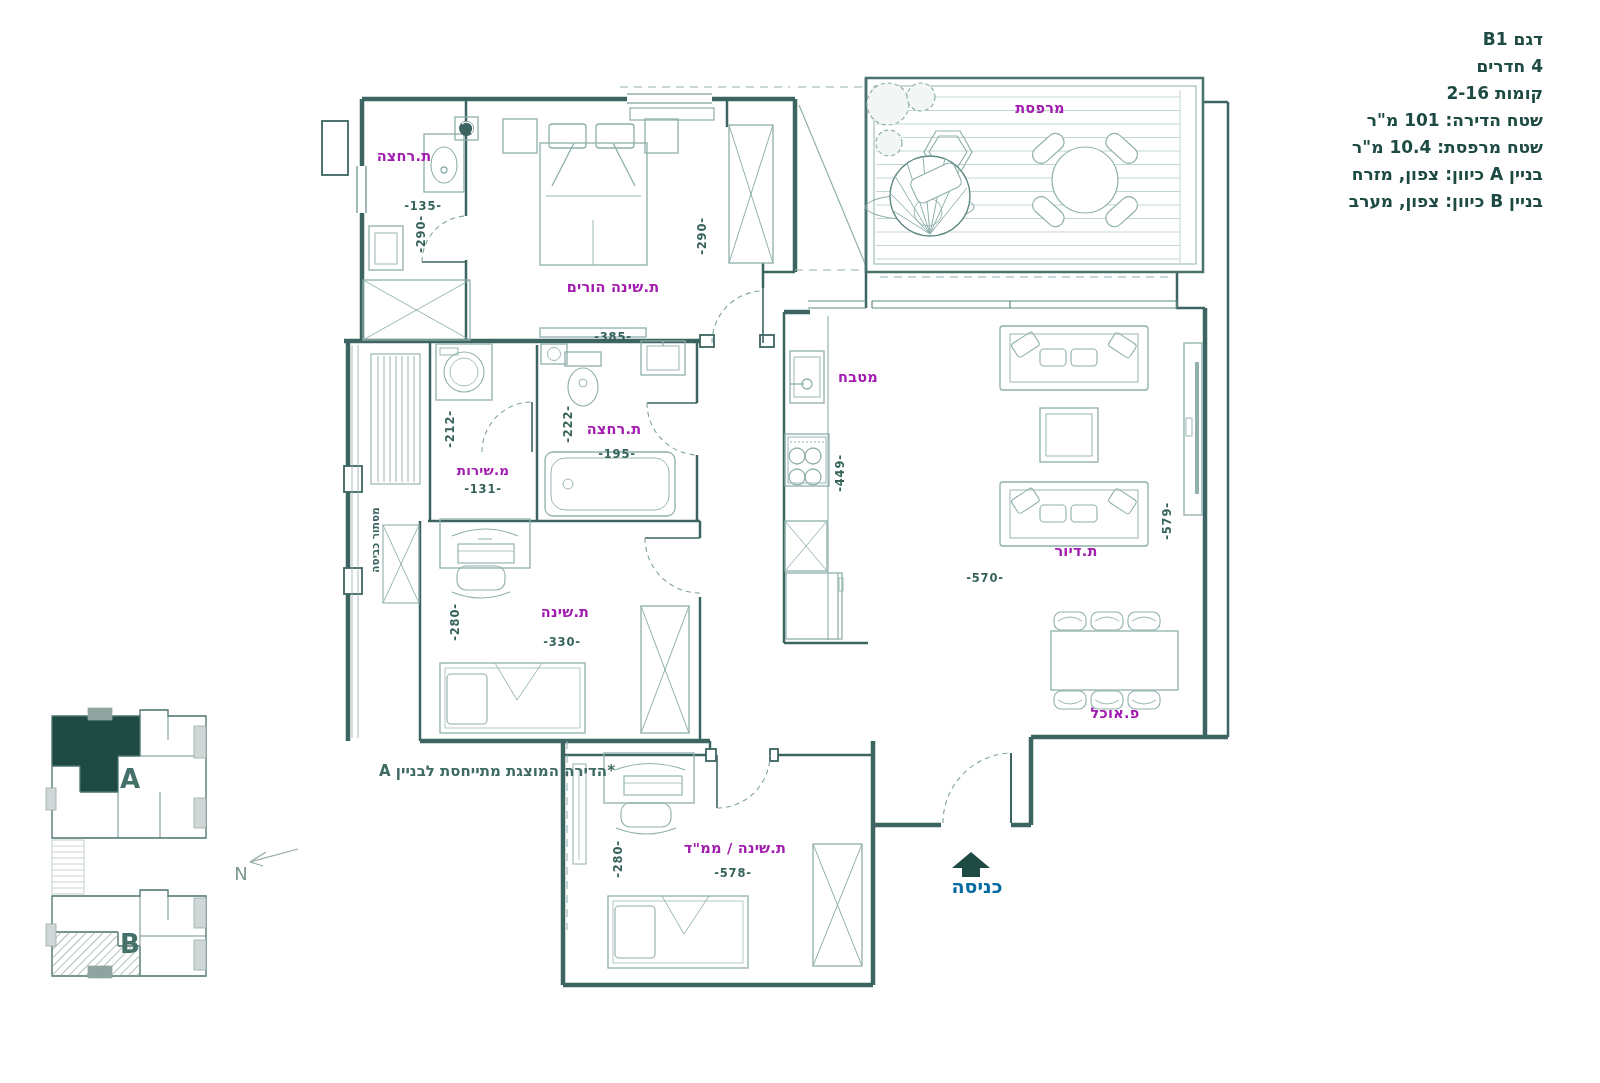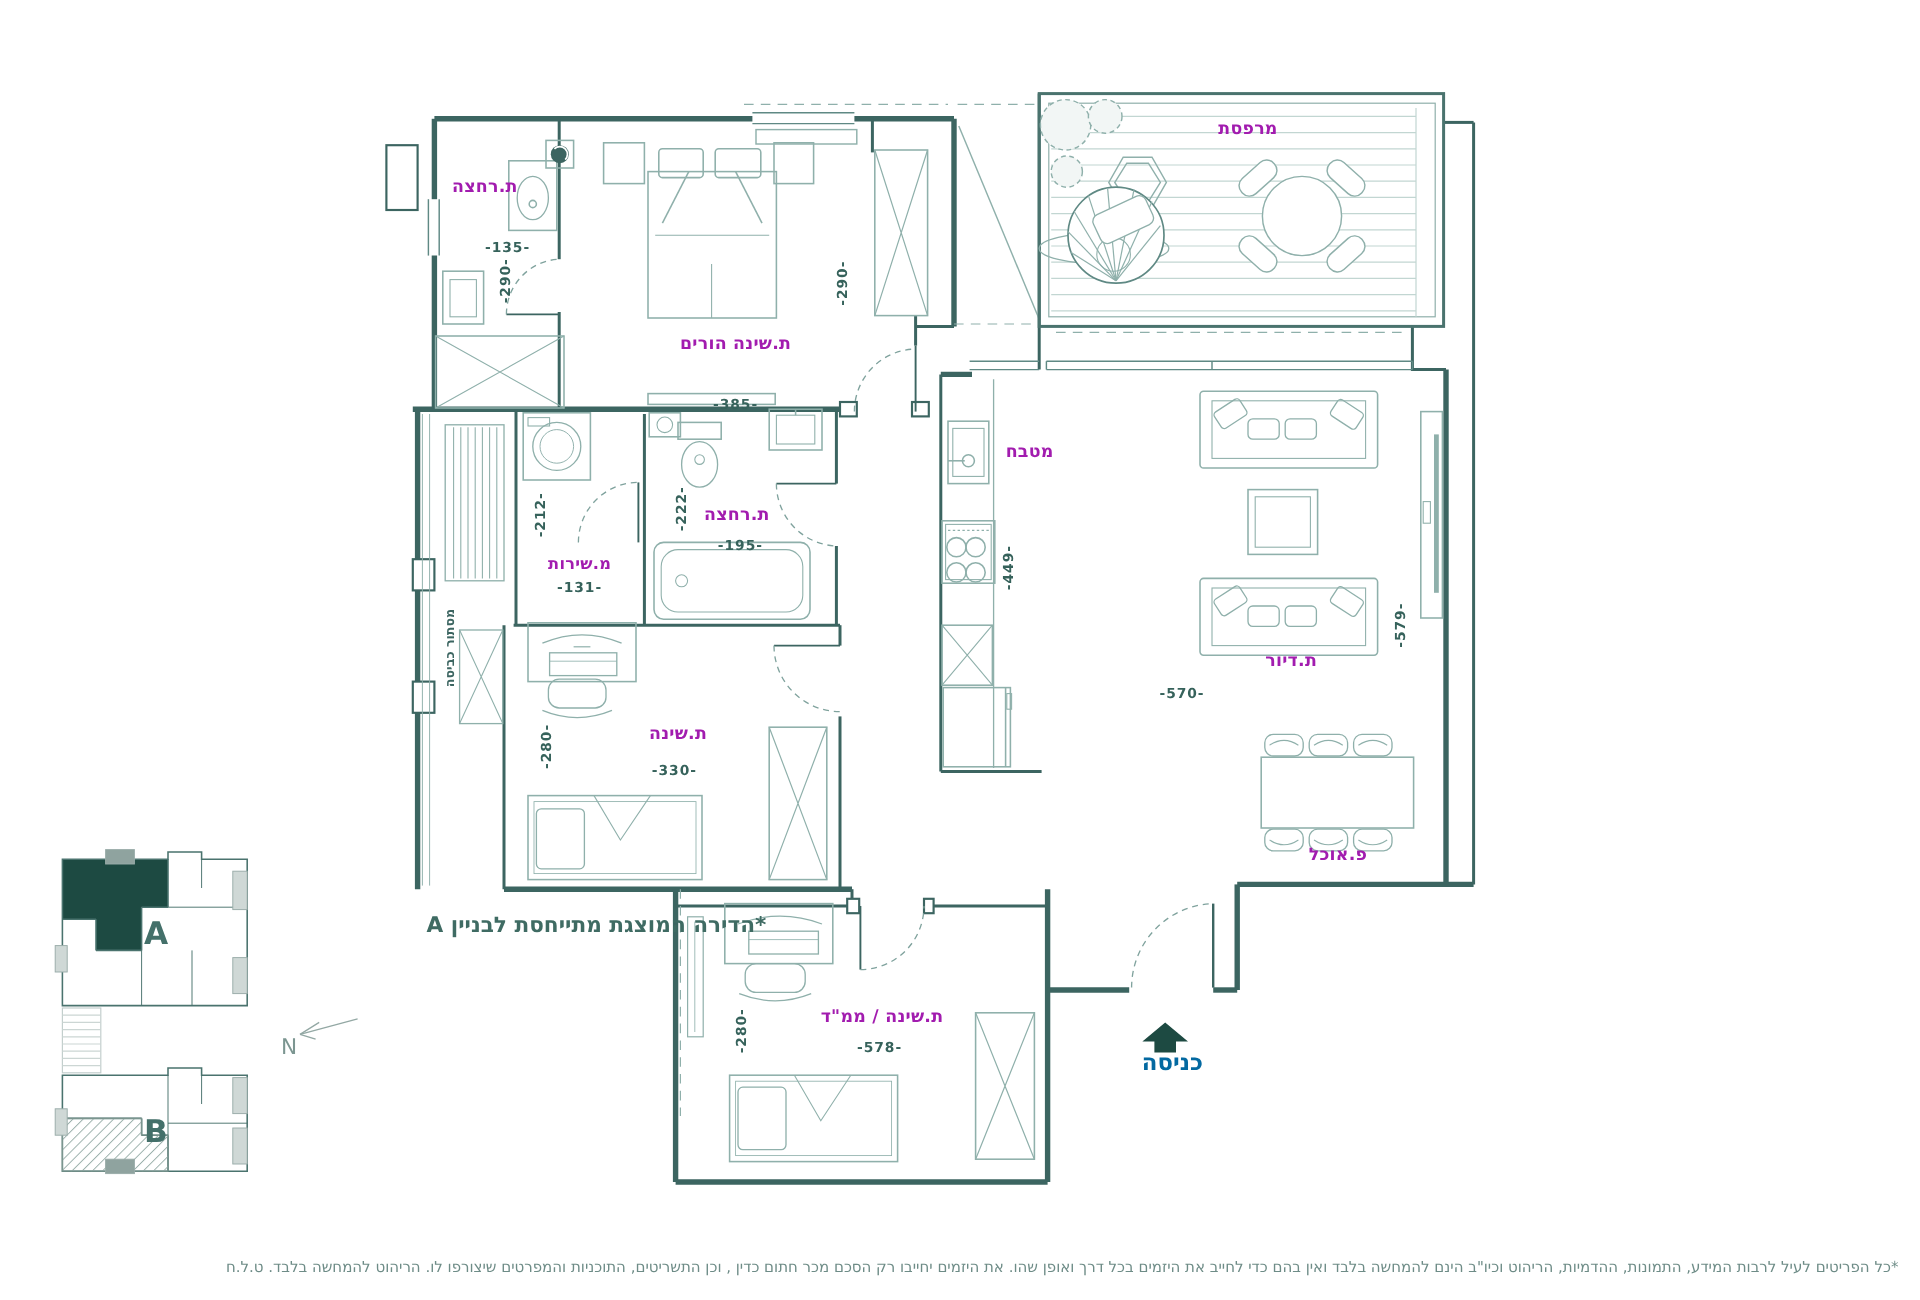--- a/index.html
+++ b/index.html
@@ -9,21 +9,21 @@
   .lbl{position:absolute;transform:translate(-50%,-50%);white-space:nowrap;
        color:#a21caf;font-weight:700;direction:rtl;}
   .room{font-size:14.5px;letter-spacing:.2px;}
   .dim{font-size:11.5px;letter-spacing:.8px;color:#36625b;direction:ltr;}
   .v{transform:translate(-50%,-50%) rotate(-90deg);}
   .small-v{font-size:10.5px;font-weight:600;color:#3c6561;}
   .entr{font-size:19px;font-weight:700;color:#0369a1;}
   .info{position:absolute;top:26px;right:57px;text-align:right;direction:rtl;
         color:#1d4a42;font-size:17px;font-weight:700;line-height:27px;}
   .note{position:absolute;left:497px;top:771px;transform:translate(-50%,-50%);
-        white-space:nowrap;direction:rtl;font-size:18px;font-weight:600;color:#3f6b63;}
+        white-space:nowrap;direction:rtl;font-size:15px;font-weight:600;color:#3f6b63;}
   .disclaimer{position:absolute;top:1048px;right:18px;direction:rtl;white-space:nowrap;
         font-size:12.5px;color:#6e8c87;}
   .keyletter{position:absolute;transform:translate(-50%,-50%);color:#44706a;
         font-size:26px;font-weight:600;}
   .north{position:absolute;transform:translate(-50%,-50%);color:#7c9691;
         font-size:18px;font-weight:400;}
 </style>
 </head>
 <body>
 
@@ -383,21 +383,29 @@
 <div class="lbl dim v" style="left:455px;top:622px;">-280-</div>
 
 <div class="lbl room" style="left:735px;top:848px;">ת.שינה / ממ"ד</div>
 <div class="lbl dim" style="left:733px;top:873px;">-578-</div>
 <div class="lbl dim v" style="left:618px;top:859px;">-280-</div>
 
 <div class="lbl small-v v" style="left:375px;top:540px;">מסתור כביסה</div>
 
 <div class="lbl entr" style="left:977px;top:886px;">כניסה</div>
 
+<div class="info">
+  <div>דגם B1</div>
+  <div>4 חדרים</div>
+  <div>קומות 2-16</div>
+  <div>שטח הדירה: 101 מ"ר</div>
+  <div>שטח מרפסת: 10.4 מ"ר</div>
+  <div>בניין A כיוון: צפון, מזרח</div>
+  <div>בניין B כיוון: צפון, מערב</div>
+</div>
 
 <div class="keyletter" style="left:130px;top:779px;">A</div>
 <div class="keyletter" style="left:130px;top:944px;">B</div>
 <div class="north" style="left:241px;top:873px;">N</div>
 
 <div class="note">*הדירה המוצגת מתייחסת לבניין A</div>
-<div class="disclaimer">*כל הפריטים לעיל לרבות המידע, התמונות, ההדמיות, הריהוט וכיו"ב הינם להמחשה בלבד ואין בהם כדי לחייב את היזמים בכל דרך ואופן שהו. את היזמים יחייבו רק הסכם מכר חתום כדין , וכן התשריטים, התוכניות והמפרטים שיצורפו לו. הריהוט להמחשה בלבד. ט.ל.ח</div>
 
 </div>
 
 </body></html>

